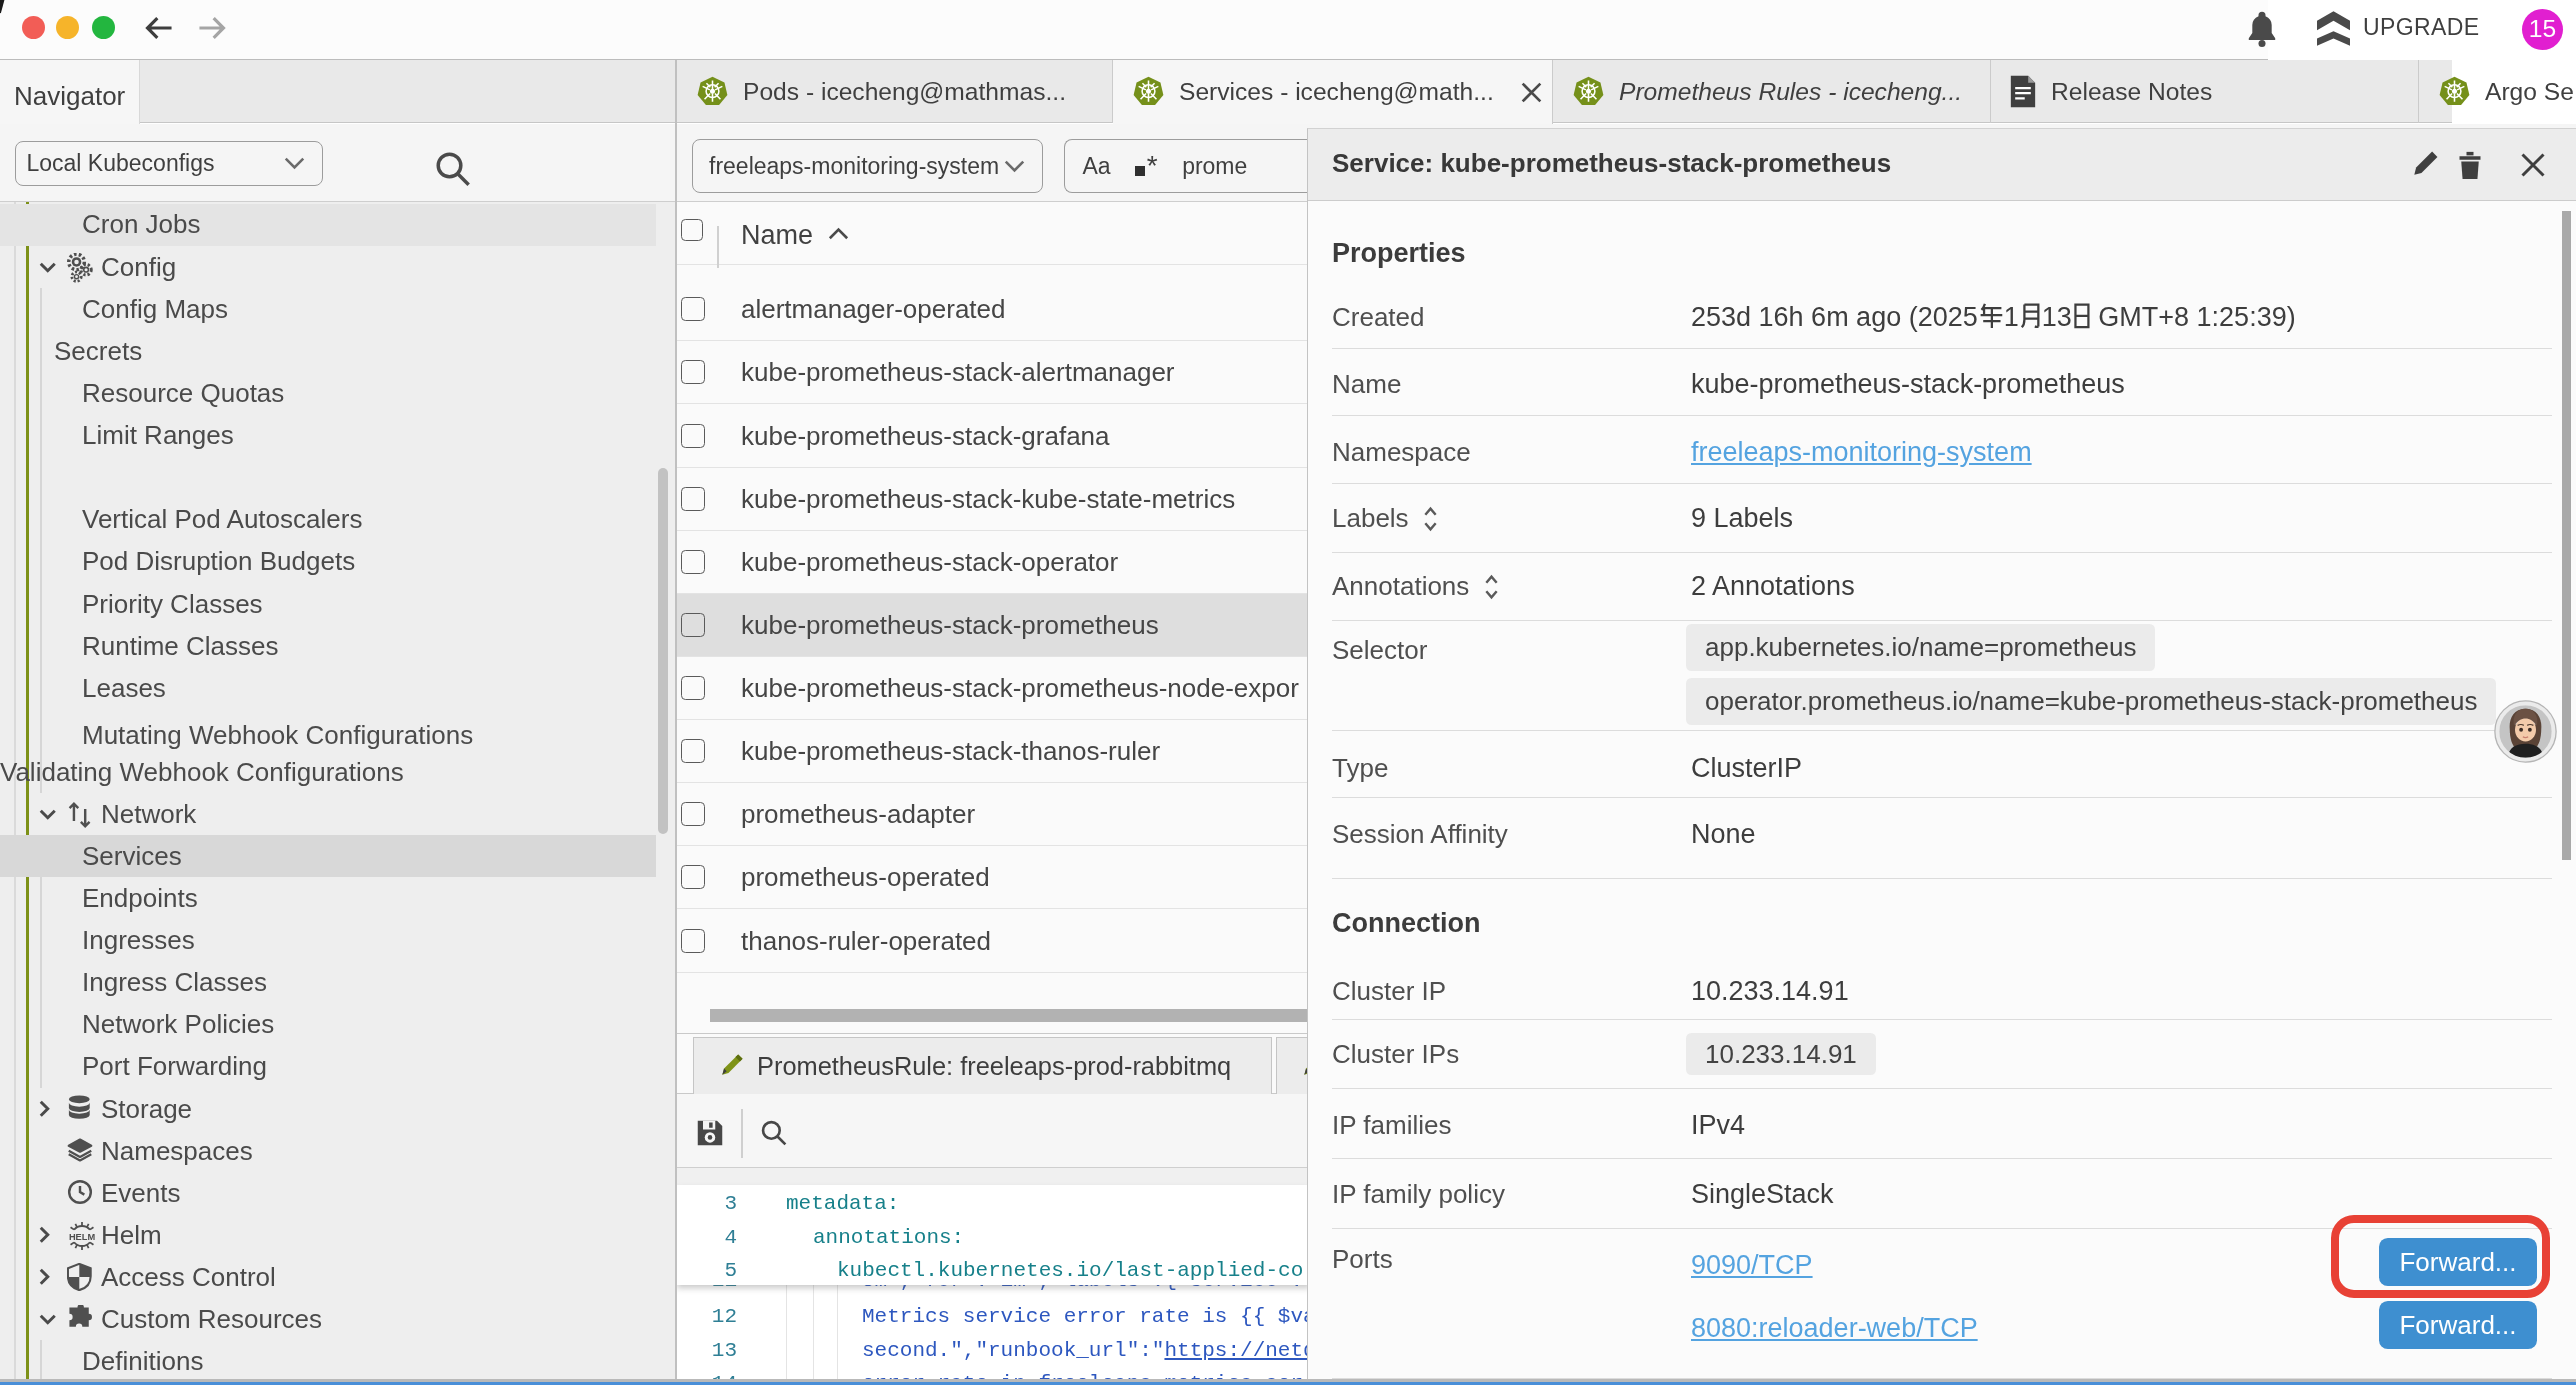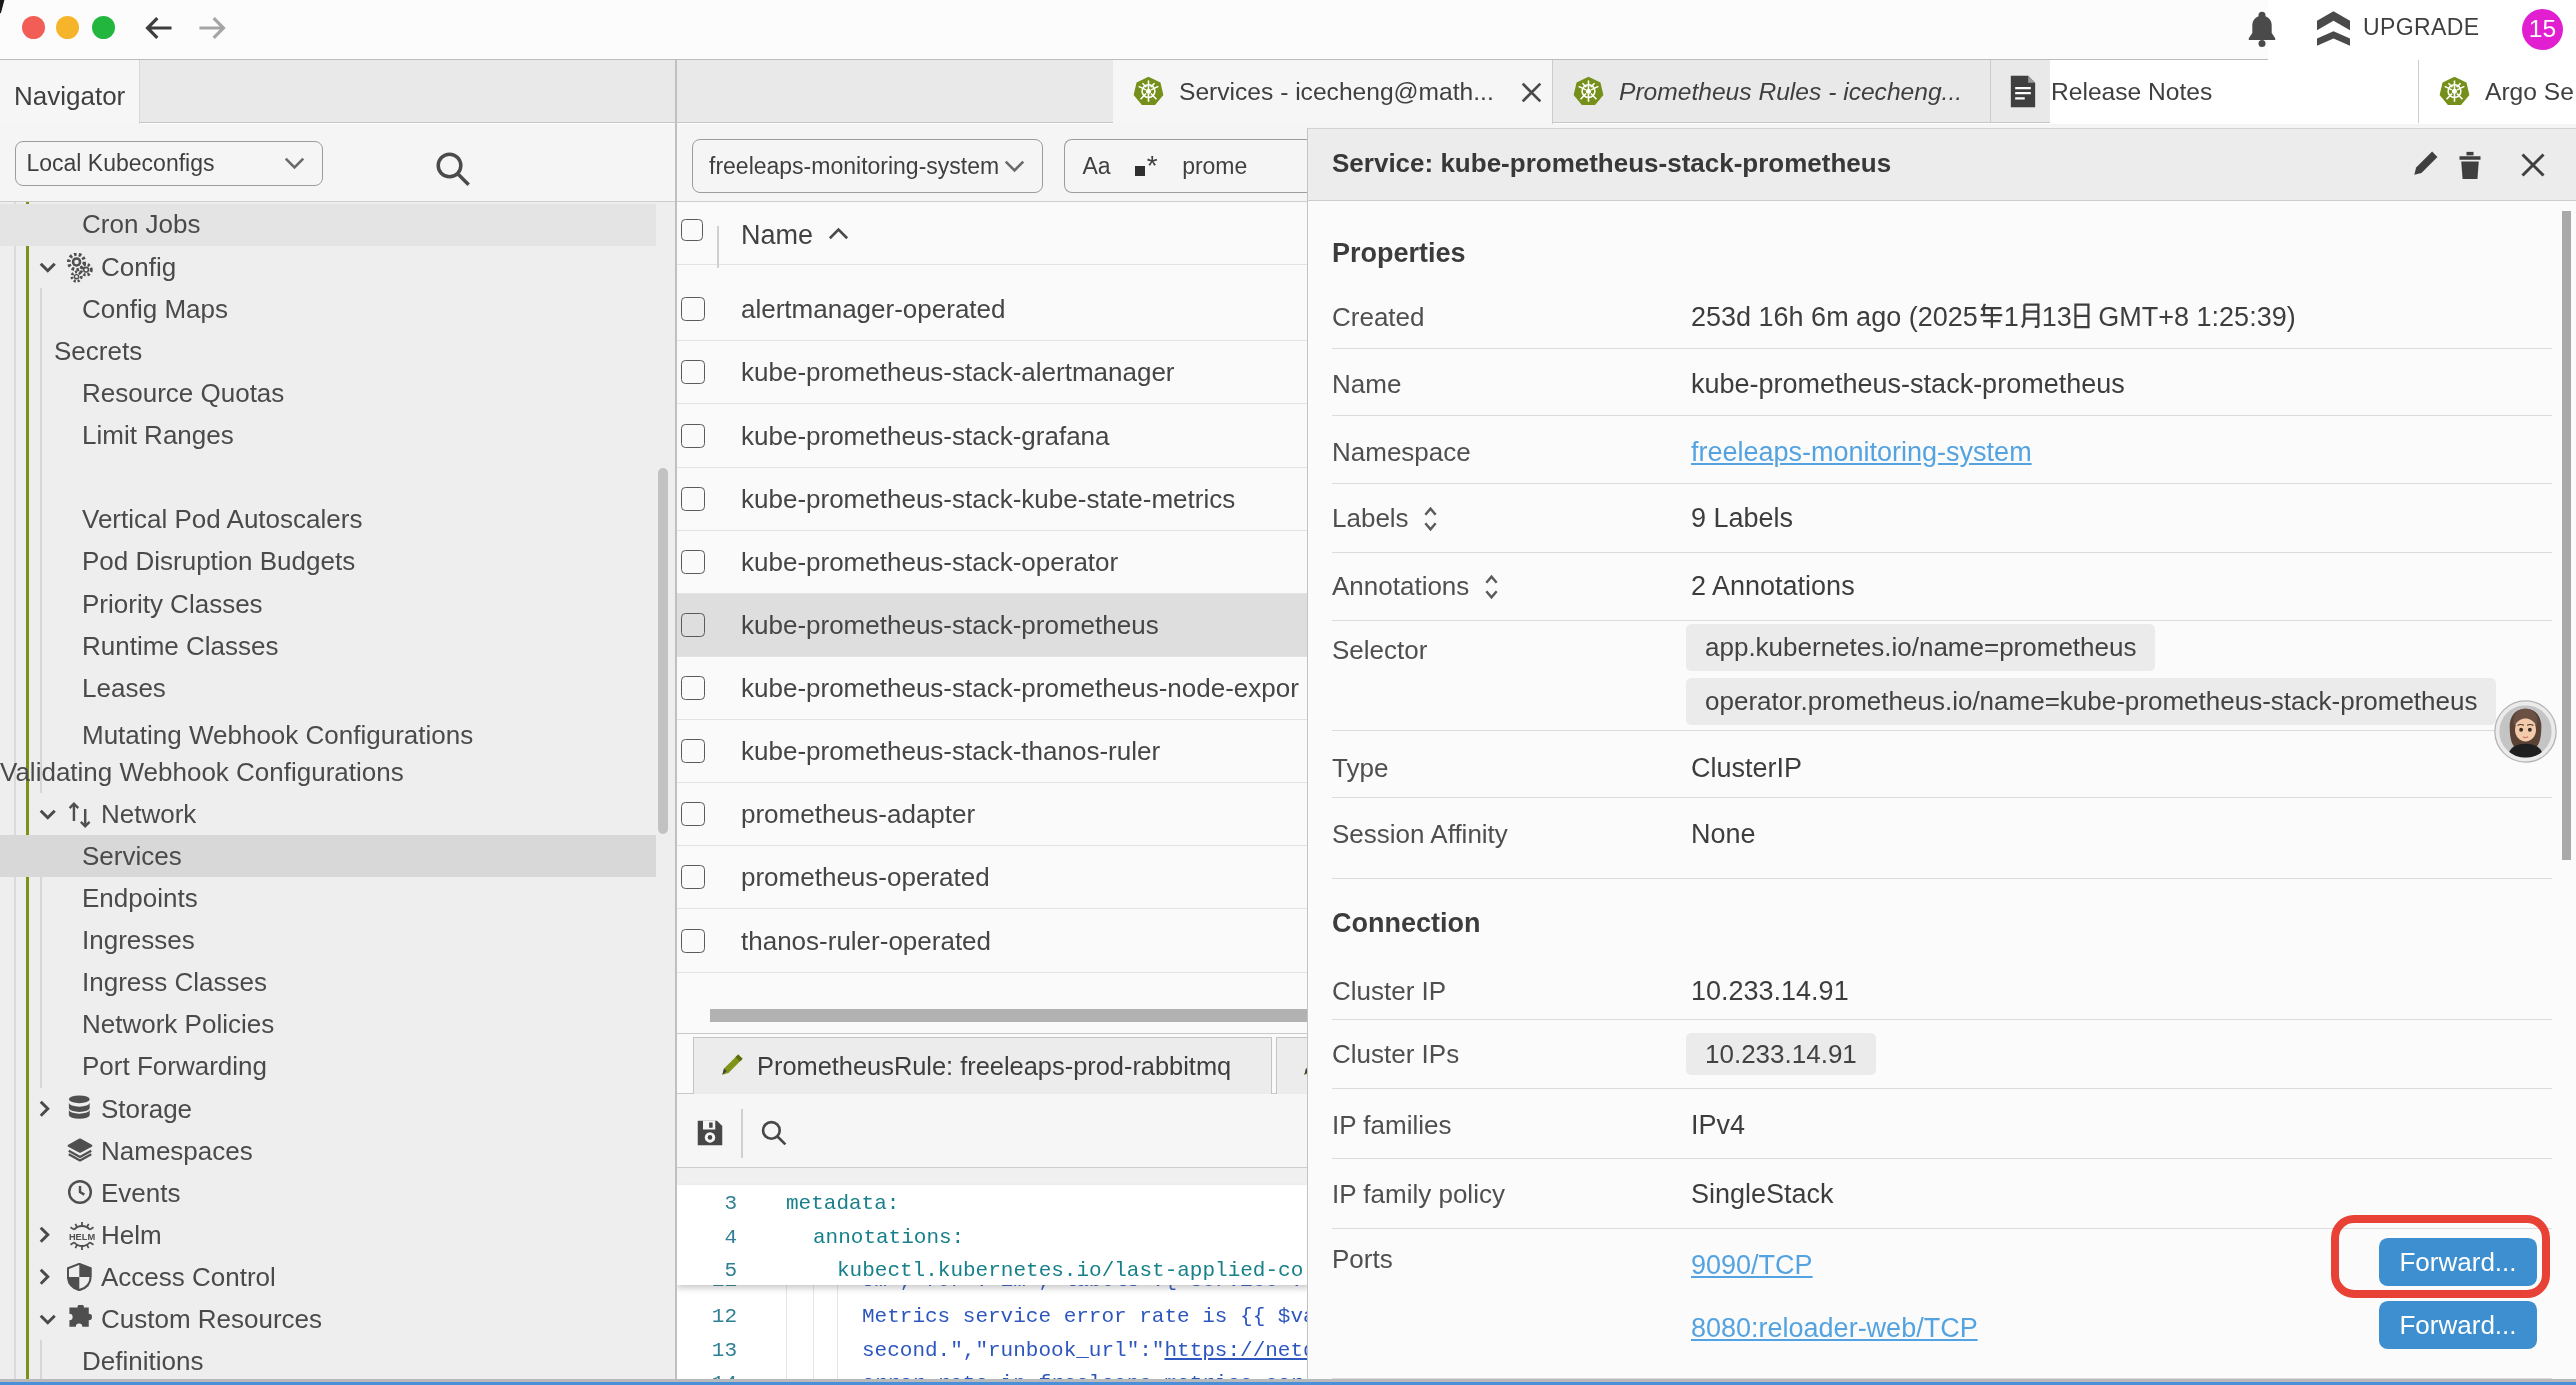--- a/index.html
+++ b/index.html
@@ -3,21 +3,21 @@
 <style>
 *{box-sizing:border-box;margin:0;padding:0}
 html,body{width:2576px;height:1385px}
 body{position:relative;font-family:"Liberation Sans",sans-serif;background:#fff;overflow:hidden;color:#3f3f3f}
 .a{position:absolute}
 svg{display:block}
 
 #topbar{left:0;top:0;width:2268px;height:60px;background:#fcfcfc;border-bottom:1.8px solid #bcbcbc}
 .tl{border-radius:50%;top:16px;width:23px;height:23px}
 
-#tabbar{left:0;top:60px;width:2050px;height:63px;background:#e9e9e9;border-bottom:0.9px solid #c6c6c6}
+#tabbar{left:0;top:60px;width:2452px;height:63px;background:#e9e9e9;border-bottom:0.9px solid #c6c6c6}
 .tab{top:0;height:63px;display:flex;align-items:center;font-size:24.6px;color:#3f3f3f;border-right:0.9px solid #cbcbcb;white-space:nowrap;overflow:hidden}
 .tab.active{background:#f6f6f6;height:64px;z-index:2}
 .tab .k8s{margin:0 14px 0 19px}
 
 #ltoolbar{left:0;top:124px;width:676px;height:78px;background:#f5f5f5;border-bottom:0.9px solid #cecece}
 #mtoolbar{left:676px;top:124px;width:1900px;height:78px;background:#f5f5f5;border-bottom:0.9px solid #cecece}
 .selbox{border:1.8px solid #9c9c9c;border-radius:8px;display:flex;align-items:center;font-size:23px;color:#3f3f3f;background:#f5f5f5;white-space:nowrap}
 
 #sidebar{left:0;top:202px;width:676px;height:1179px;background:#eeeeee;overflow:hidden}
 .srow{left:0;width:656px;height:42px;display:flex;align-items:center;font-size:26px;color:#4a4a4a;white-space:nowrap}
@@ -71,20 +71,28 @@
     </svg>
   <div class="a" style="left:2363px;top:14px;font-size:23px;color:#3f3f3f;letter-spacing:0.4px">UPGRADE</div>
   <div class="a" style="left:2522px;top:8.8px;width:41px;height:41px;border-radius:50%;background:#e11fd0;color:#fff;font-size:24.6px;display:flex;align-items:center;justify-content:center">15</div>
   <div class="a" style="left:-1.8px;top:-2.6px;width:5.3px;height:16px;background:#1a1a1a;transform:rotate(15deg)"></div>
 </div>
 
 <div class="a" id="tabbar">
   <div class="a" style="left:0;top:0;width:140px;height:64px;background:#f6f6f6;border-right:0.9px solid #d8d8d8;display:flex;align-items:center;z-index:2">
       <span style="font-size:26px;color:#3f3f3f;margin-left:14px;margin-top:8.8px">Navigator</span>
     </div>
+  <div class="a tab" style="left:677px;width:436px"><svg class="k8s" width="33" height="32" viewBox="0 0 38 37">
+        <polygon points="19,0.8 32.8,7.4 36.2,21.9 26.6,33.5 11.4,33.5 1.8,21.9 5.2,7.4" fill="#75901a"></polygon>
+        <g stroke="#fff" stroke-width="1.8" fill="none">
+          <circle cx="19" cy="17.5" r="7.4"></circle>
+          <path d="M19 5.2 V15 M19 20 V29.8 M7.6 12 L16 16 M30.4 12 L22 16 M9.8 26.8 L16.2 20.2 M28.2 26.8 L21.8 20.2 M12 8.4 L16.5 13 M26 8.4 L21.5 13"></path>
+        </g>
+        <circle cx="19" cy="17.5" r="2.9" fill="#fff"></circle>
+      </svg>Pods - icecheng@mathmas...</div>
   <div class="a tab active" style="left:1113px;width:440px"><svg class="k8s" width="33" height="32" viewBox="0 0 38 37">
         <polygon points="19,0.8 32.8,7.4 36.2,21.9 26.6,33.5 11.4,33.5 1.8,21.9 5.2,7.4" fill="#75901a"></polygon>
         <g stroke="#fff" stroke-width="1.8" fill="none">
           <circle cx="19" cy="17.5" r="7.4"></circle>
           <path d="M19 5.2 V15 M19 20 V29.8 M7.6 12 L16 16 M30.4 12 L22 16 M9.8 26.8 L16.2 20.2 M28.2 26.8 L21.8 20.2 M12 8.4 L16.5 13 M26 8.4 L21.5 13"></path>
         </g>
         <circle cx="19" cy="17.5" r="2.9" fill="#fff"></circle>
       </svg>Services - icecheng@math...<svg style="margin-left:26px" width="23" height="23" viewBox="0 0 26 26" fill="none" stroke="#4a4a4a" stroke-width="3">
         <path d="M3 3 L23 23 M23 3 L3 23"></path>
       </svg></div>

